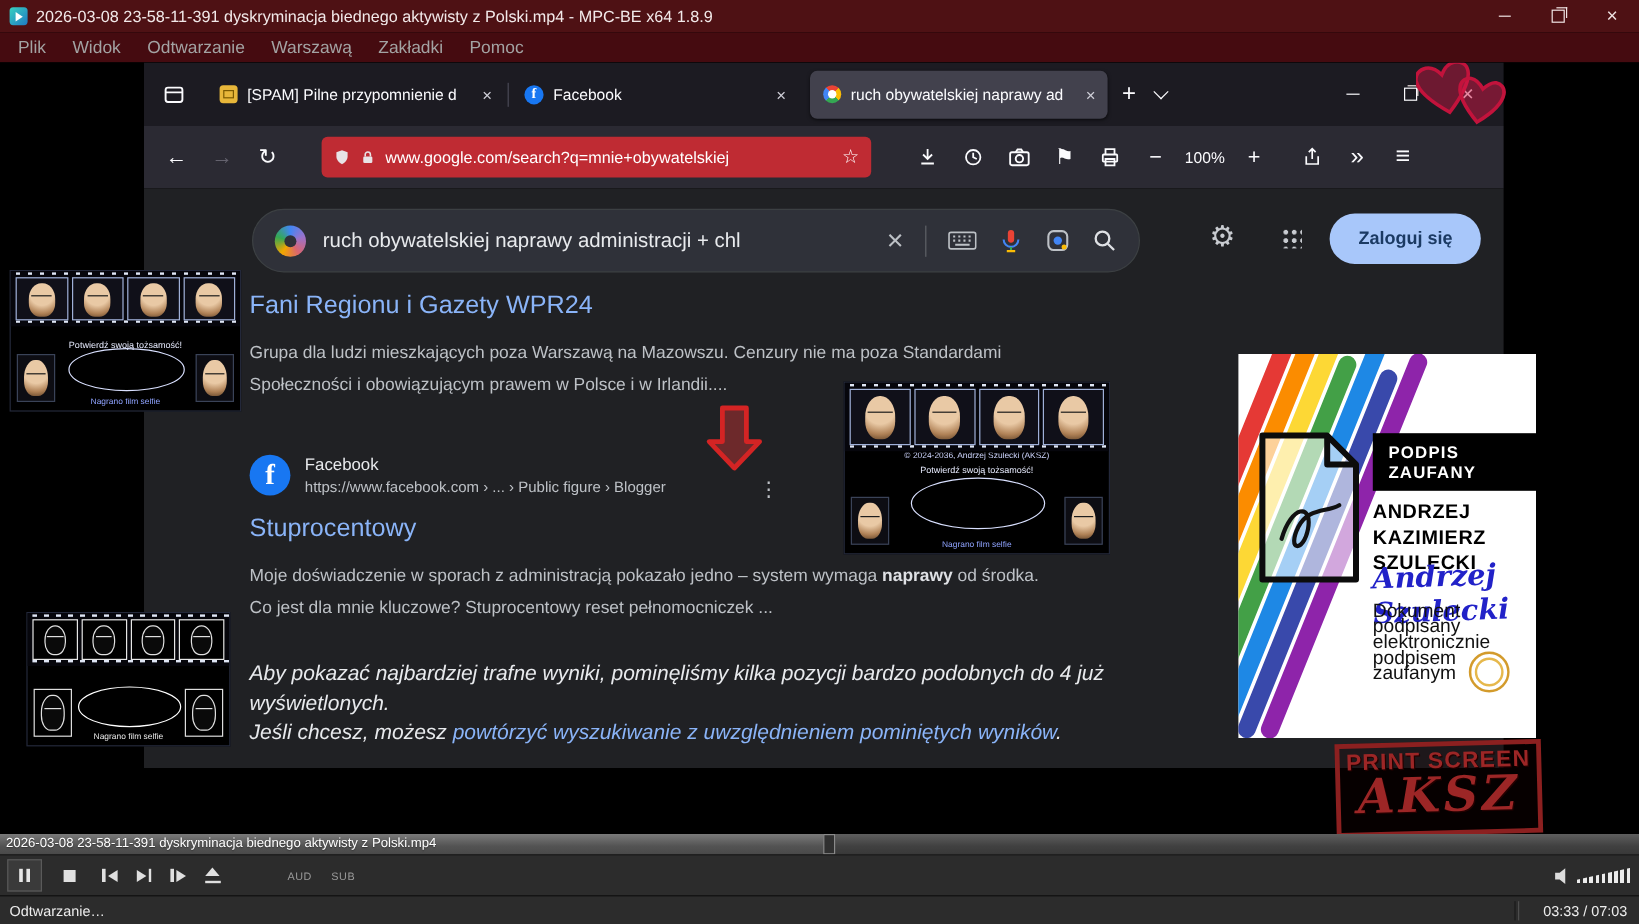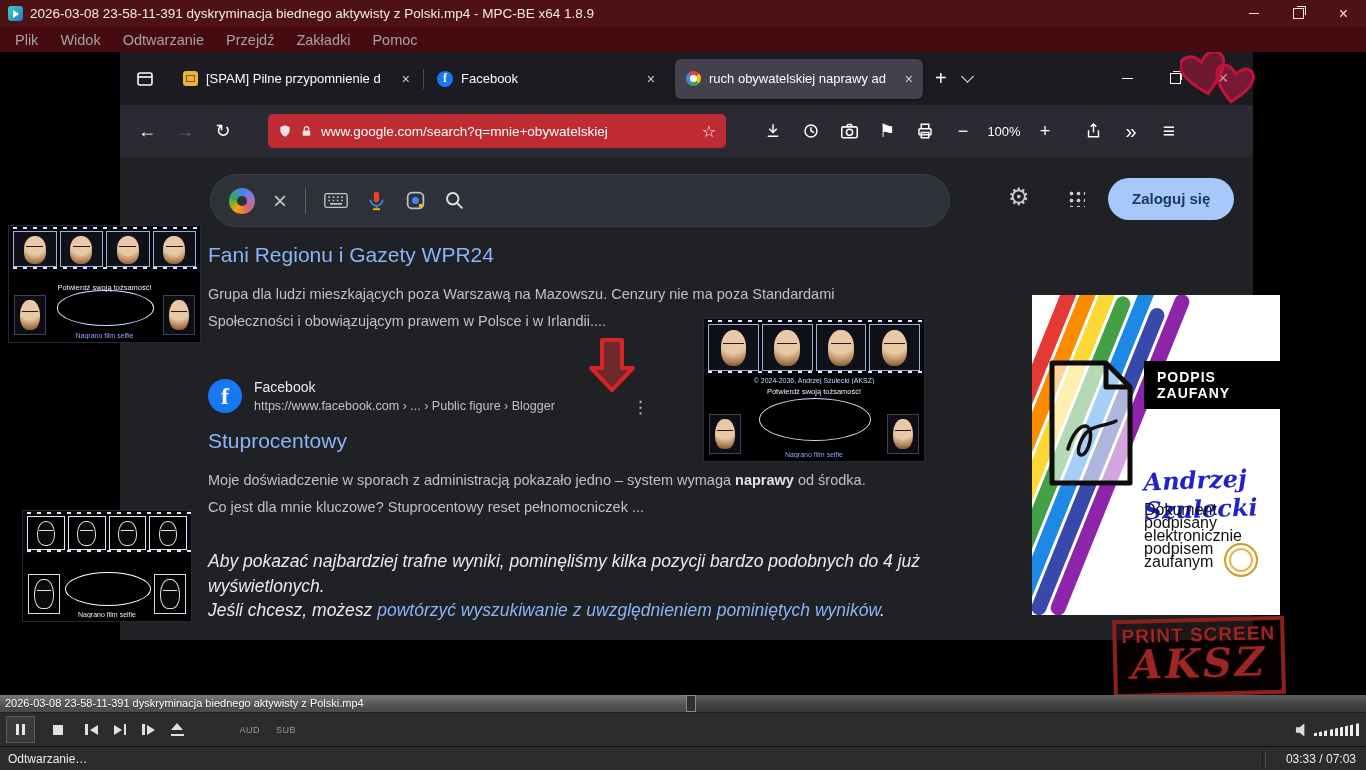--- a/index.html
+++ b/index.html
@@ -203,21 +203,21 @@
     <span class="wbtn">
         <span class="restore-glyph"></span>
       </span>
     <span class="wbtn wclose">×</span>
   </div>
 
   <div class="menubar">
     <span class="menu-item">Plik</span>
     <span class="menu-item">Widok</span>
     <span class="menu-item">Odtwarzanie</span>
-    <span class="menu-item">Przejdź</span>
+    <span class="menu-item">Warszawą</span>
     <span class="menu-item">Zakładki</span>
     <span class="menu-item">Pomoc</span>
   </div>
 
   <div class="video">
 
     <div class="browser">
       <div class="tabbar">
         <span class="ffview">
           <svg width="18" height="18" viewBox="0 0 18 18">
@@ -311,20 +311,21 @@
               <path d="M12 14 V3 M8 6 l4 -4 4 4 M5 11 v9 h14 v-9"></path>
             </svg>
         </span>
         <span class="nicon" style="font-size:20px;">»</span>
         <span class="nicon" style="font-size:21px;">≡</span>
       </div>
 
       <div class="page">
         <div class="searchbox">
           <span class="ai-icon"></span>
+          <span class="qtext">ruch obywatelskiej naprawy administracji + chl</span>
           <span class="sb-ic" style="font-size:24px;">×</span>
           <span class="sb-sep"></span>
           <span class="sb-ic">
             <svg width="24" height="17" viewBox="0 0 28 18" stroke="#bdc1c6" stroke-width="1.6" fill="none">
                 <rect x="1" y="1" width="26" height="16" rx="2"></rect>
                 <path d="M5 5 h2 M10 5 h2 M15 5 h2 M20 5 h2 M5 9 h2 M10 9 h2 M15 9 h2 M20 9 h2 M7 13 h14" stroke-width="2"></path>
               </svg>
           </span>
           <span class="sb-ic">
             <svg width="21" height="21" viewBox="0 0 24 24">
@@ -484,20 +485,24 @@
         <div class="stripe" style="background:#1e88e5;margin-top:12px;height:345px;"></div>
         <div class="stripe" style="background:#3949ab;margin-top:30px;height:330px;"></div>
         <div class="stripe" style="background:#8e24aa;margin-top:8px;height:345px;"></div>
       </div>
       <svg class="doc-icon" width="92" height="132" viewBox="0 0 92 132">
         <path d="M8 6 h54 l24 24 v96 h-78 z" fill="rgba(255,255,255,0.6)" stroke="#0c0c0c" stroke-width="5" stroke-linejoin="round"></path>
         <path d="M62 6 v24 h24" fill="none" stroke="#0c0c0c" stroke-width="5" stroke-linejoin="round"></path>
         <path d="M24 92 c8 -28 26 -30 22 -8 c-4 20 -18 18 -8 -2 c8 -16 24 -12 34 -18" fill="none" stroke="#111" stroke-width="3.5" stroke-linecap="round"></path>
       </svg>
       <div class="pz-badge">PODPIS ZAUFANY</div>
+      <div class="pz-name">
+        <span>ANDRZEJ KAZIMIERZ</span><br>
+        <span>SZULECKI</span>
+      </div>
       <div class="pz-sig">Andrzej Szulecki</div>
       <div class="pz-sub">
         <span>Dokument podpisany elektronicznie</span><br>
         <span>podpisem zaufanym</span>
       </div>
       <div class="pz-seal"></div>
     </div>
 
     <div class="aksz">
       <div class="aksz-l1">PRINT SCREEN</div>

